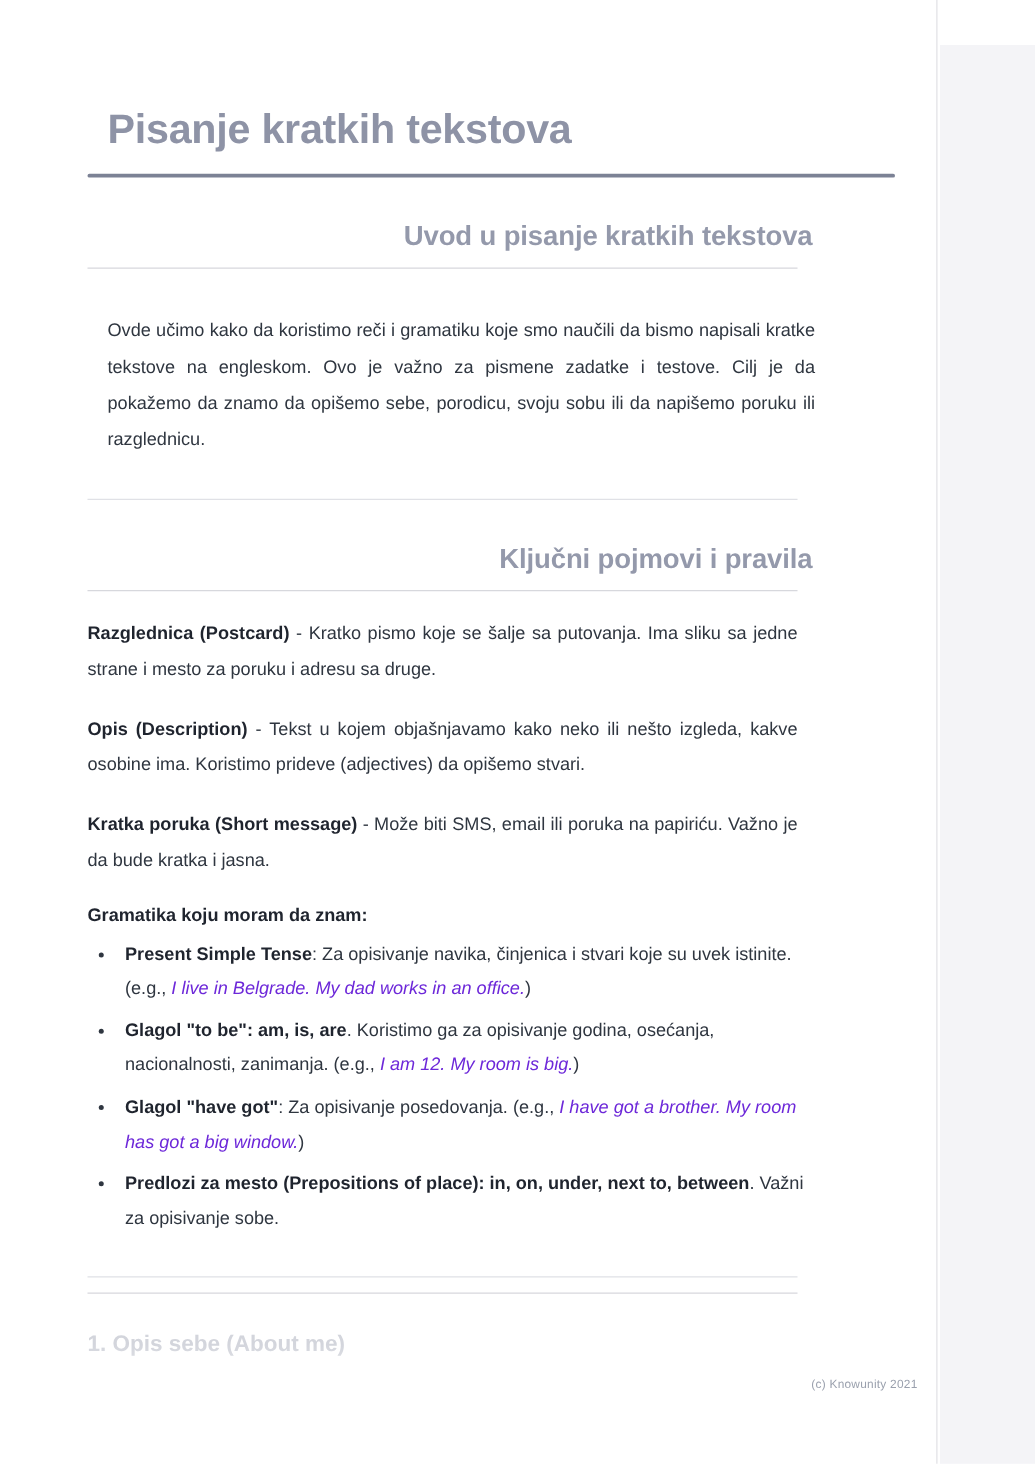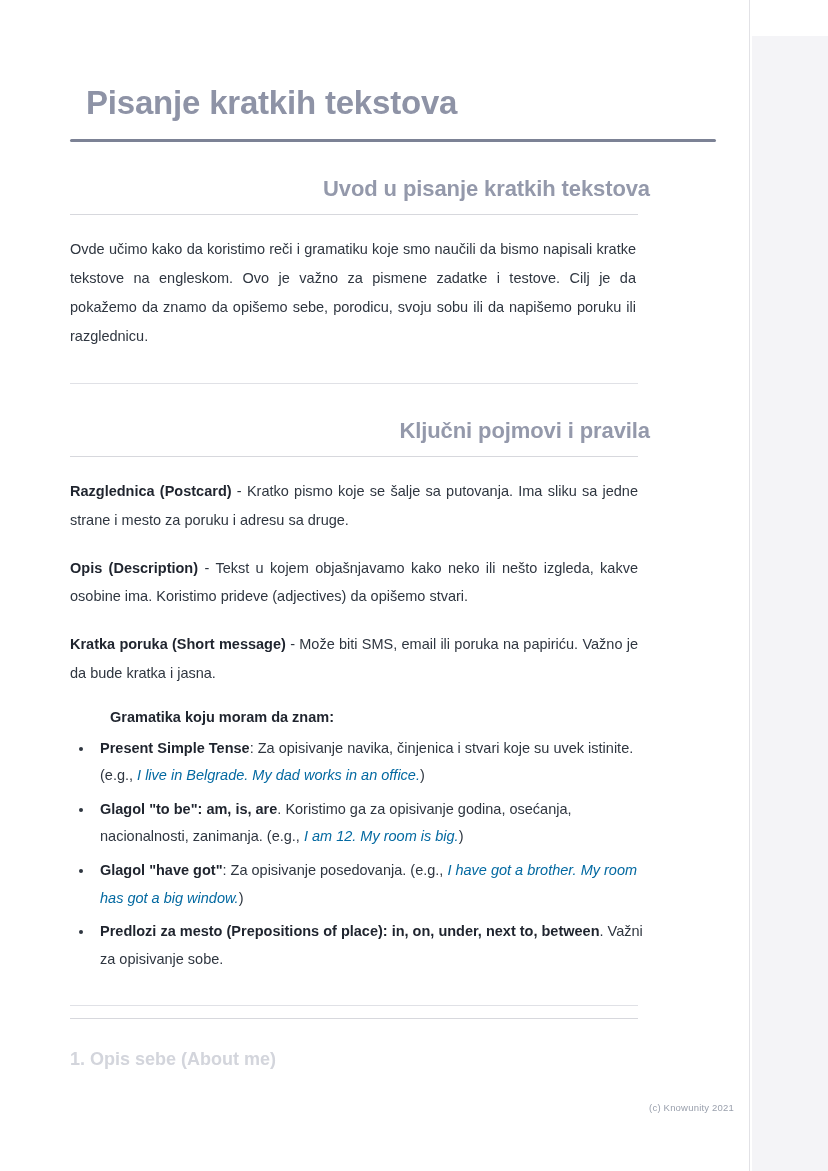--- a/index.html
+++ b/index.html
@@ -71,21 +71,21 @@
     letter-spacing: -0.1px;
     text-align: right;
   }
   .section-rule {
     margin-top: 12px;
     width: 568px;
     height: 1px;
     background: #d7d8dd;
   }
   p.body-text {
-    margin: 0;
+    margin: 16px;
     padding-top: 20px;
     font-size: 14.5px;
     line-height: 2.0;
     color: #2f3640;
     text-align: justify;
     width: 566px;
   }
   .divider {
     margin-top: 32px;
     width: 568px;
@@ -101,36 +101,35 @@
   }
   .term-block b {
     font-weight: 700;
     color: #1f242e;
   }
   .subhead {
     padding-top: 22px;
     font-size: 14.5px;
     font-weight: 700;
     color: #1f242e;
-    margin-left: 40px;
   }
   ul.rules {
     margin: 0;
     padding: 10px 0 0 24px;
     width: 560px;
   }
   ul.rules li {
     font-size: 14.5px;
     line-height: 1.9;
     color: #2f3640;
     margin-bottom: 6px;
     padding-left: 6px;
   }
   ul.rules li b { font-weight: 700; color: #1f242e; }
-  ul.rules li i { font-style: italic; color: #0369a1; }
+  ul.rules li i { font-style: italic; color: #6d28d9; }
   .fade-heading {
     padding-top: 30px;
     font-size: 18px;
     font-weight: 700;
     color: #d3d5dc;
   }
   .footer-note {
     position: absolute;
     right: 94px;
     top: 1102px;

